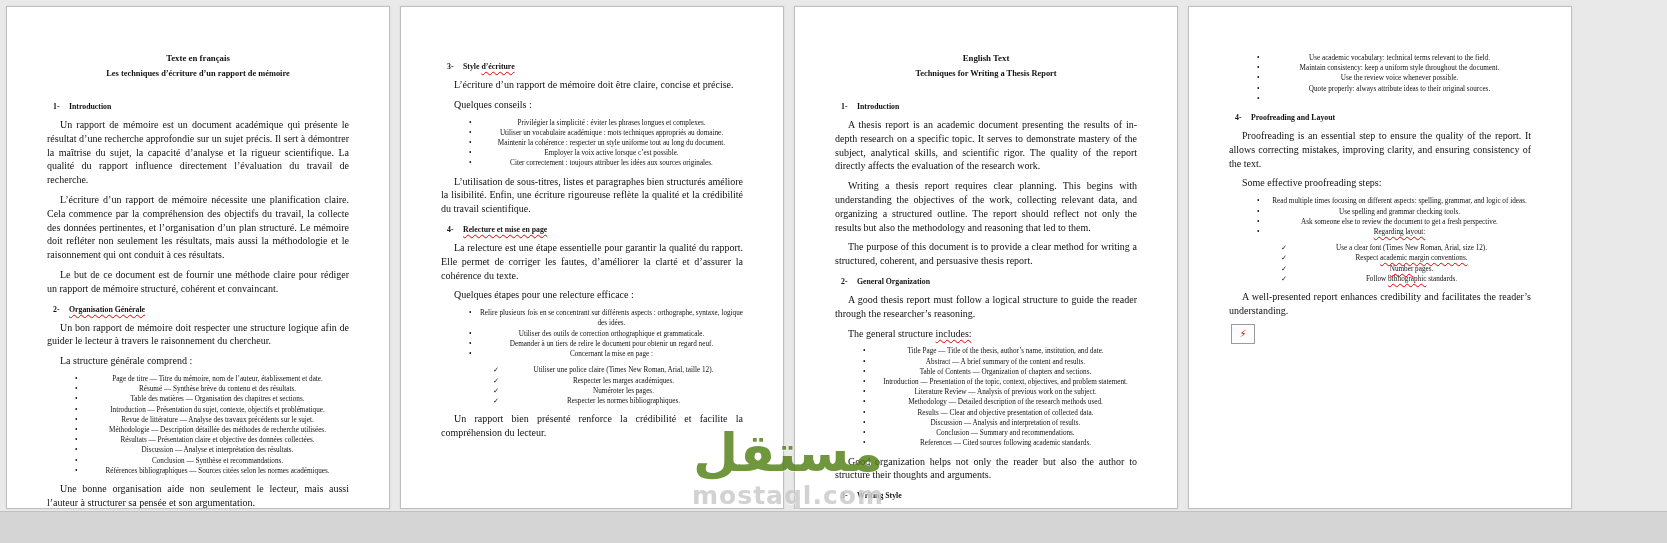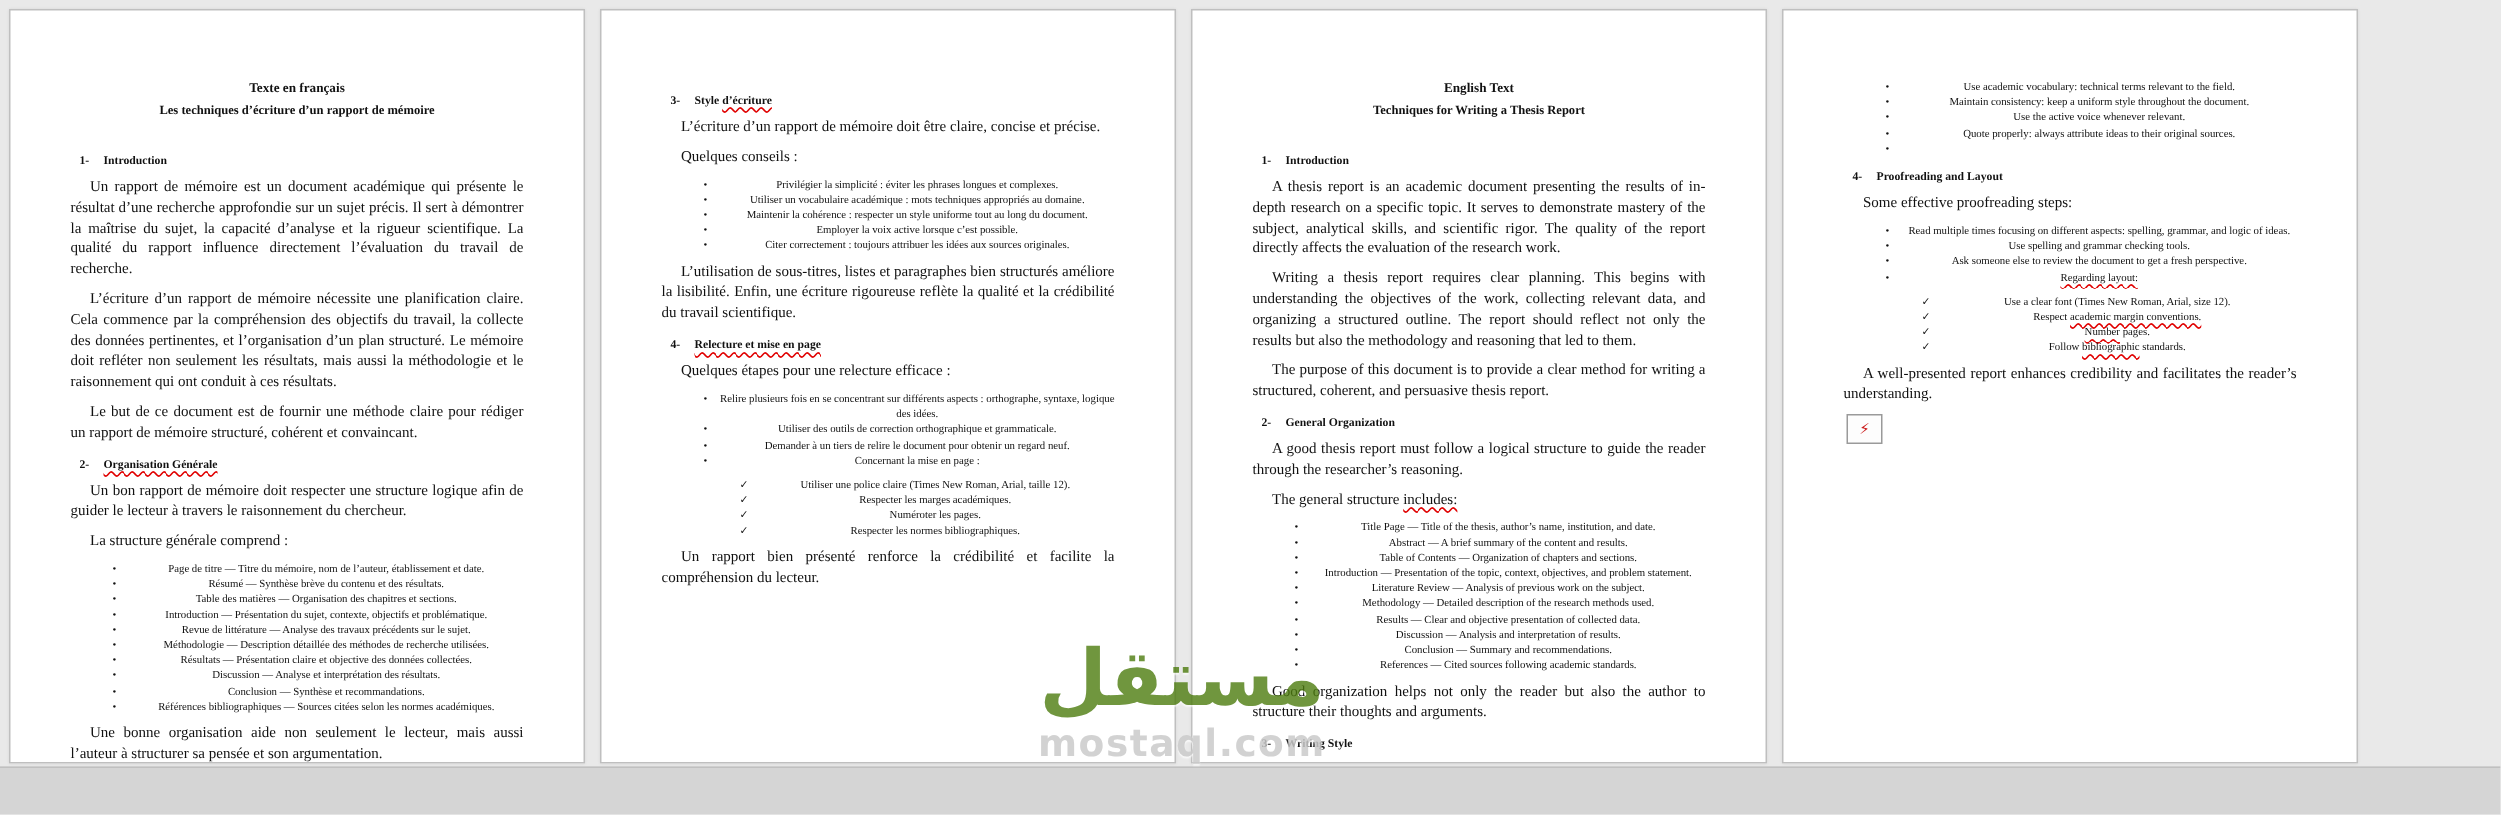--- a/index.html
+++ b/index.html
@@ -207,20 +207,21 @@
         <div class="li">
           <span class="marker">•</span>
           <span class="litext"><span>Citer correctement : toujours attribuer les idées aux sources originales.</span></span>
         </div>
       </div>
       <div class="para"><span>L’utilisation de sous-titres, listes et paragraphes bien structurés améliore la lisibilité. Enfin, une écriture rigoureuse reflète la qualité et la crédibilité du travail scientifique.</span></div>
       <div class="heading">
         <span class="hnum">4-</span>
         <span class="hlabel"><span class="sq">Relecture et mise en page</span></span>
       </div>
+      <div class="para"><span>La relecture est une étape essentielle pour garantir la qualité du rapport. Elle permet de corriger les fautes, d’améliorer la clarté et d’assurer la cohérence du texte.</span></div>
       <div class="para"><span>Quelques étapes pour une relecture efficace :</span></div>
       <div class="bullets">
         <div class="li">
           <span class="marker">•</span>
           <span class="litext"><span>Relire plusieurs fois en se concentrant sur différents aspects : orthographe, syntaxe, logique des idées.</span></span>
         </div>
         <div class="li">
           <span class="marker">•</span>
           <span class="litext"><span>Utiliser des outils de correction orthographique et grammaticale.</span></span>
         </div>
@@ -330,34 +331,35 @@
         <div class="li">
           <span class="marker">•</span>
           <span class="litext"><span>Use academic vocabulary: technical terms relevant to the field.</span></span>
         </div>
         <div class="li">
           <span class="marker">•</span>
           <span class="litext"><span>Maintain consistency: keep a uniform style throughout the document.</span></span>
         </div>
         <div class="li">
           <span class="marker">•</span>
-          <span class="litext"><span>Use the active voice whenever relevant.</span></span>
+          <span class="litext"><span>Use the review voice whenever possible.</span></span>
         </div>
         <div class="li">
           <span class="marker">•</span>
           <span class="litext"><span>Quote properly: always attribute ideas to their original sources.</span></span>
         </div>
         <div class="li">
           <span class="marker">•</span>
         </div>
       </div>
       <div class="heading">
         <span class="hnum">4-</span>
         <span class="hlabel"><span>Proofreading and Layout</span></span>
       </div>
+      <div class="para"><span>Proofreading is an essential step to ensure the quality of the report. It allows correcting mistakes, improving clarity, and ensuring consistency of the text.</span></div>
       <div class="para"><span>Some effective proofreading steps:</span></div>
       <div class="bullets">
         <div class="li">
           <span class="marker">•</span>
           <span class="litext"><span>Read multiple times focusing on different aspects: spelling, grammar, and logic of ideas.</span></span>
         </div>
         <div class="li">
           <span class="marker">•</span>
           <span class="litext"><span>Use spelling and grammar checking tools.</span></span>
         </div>

